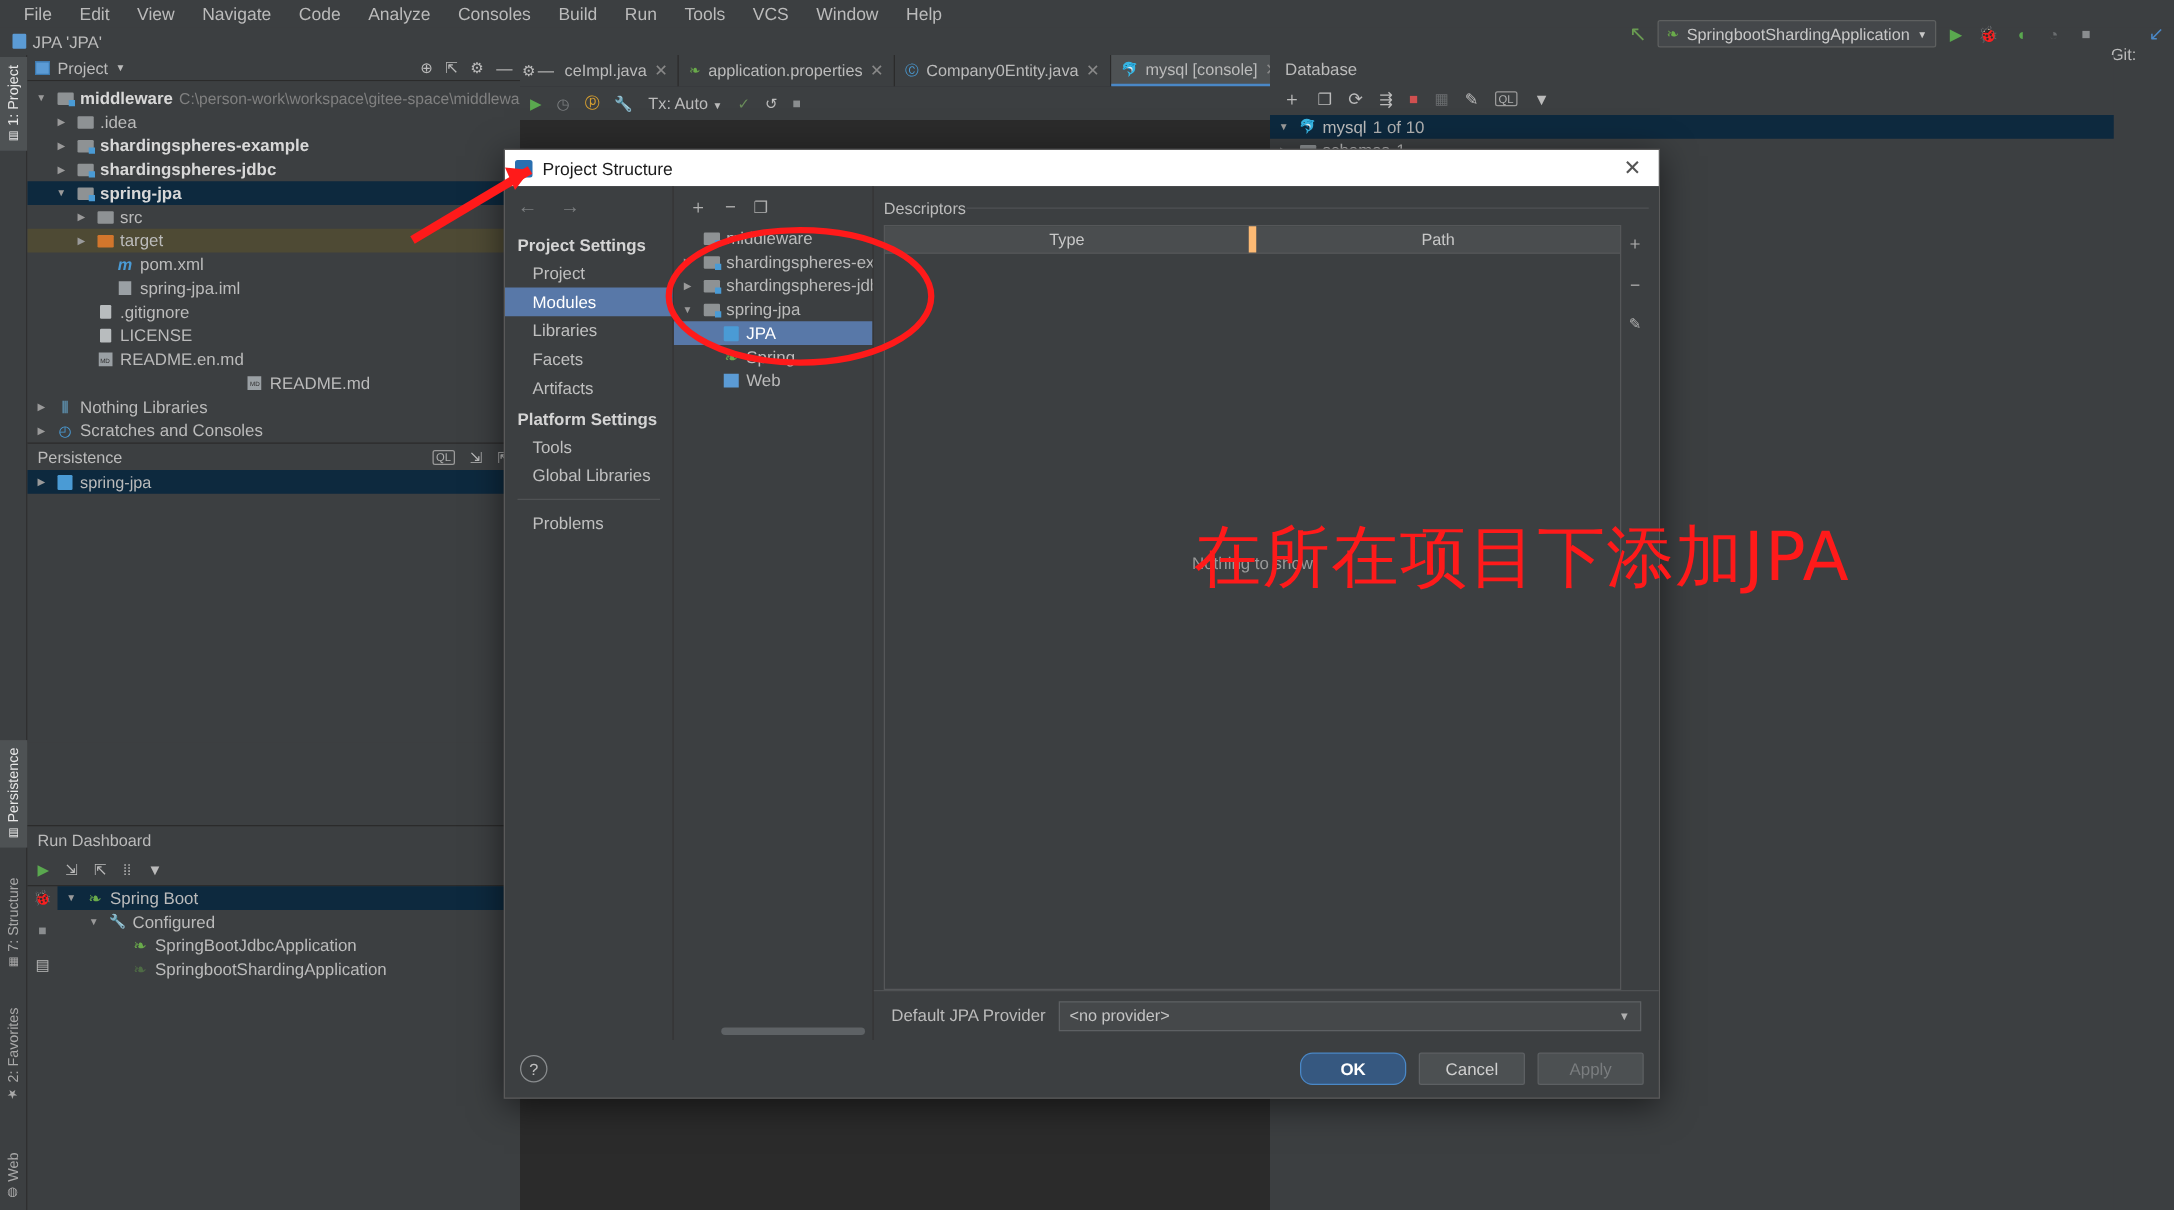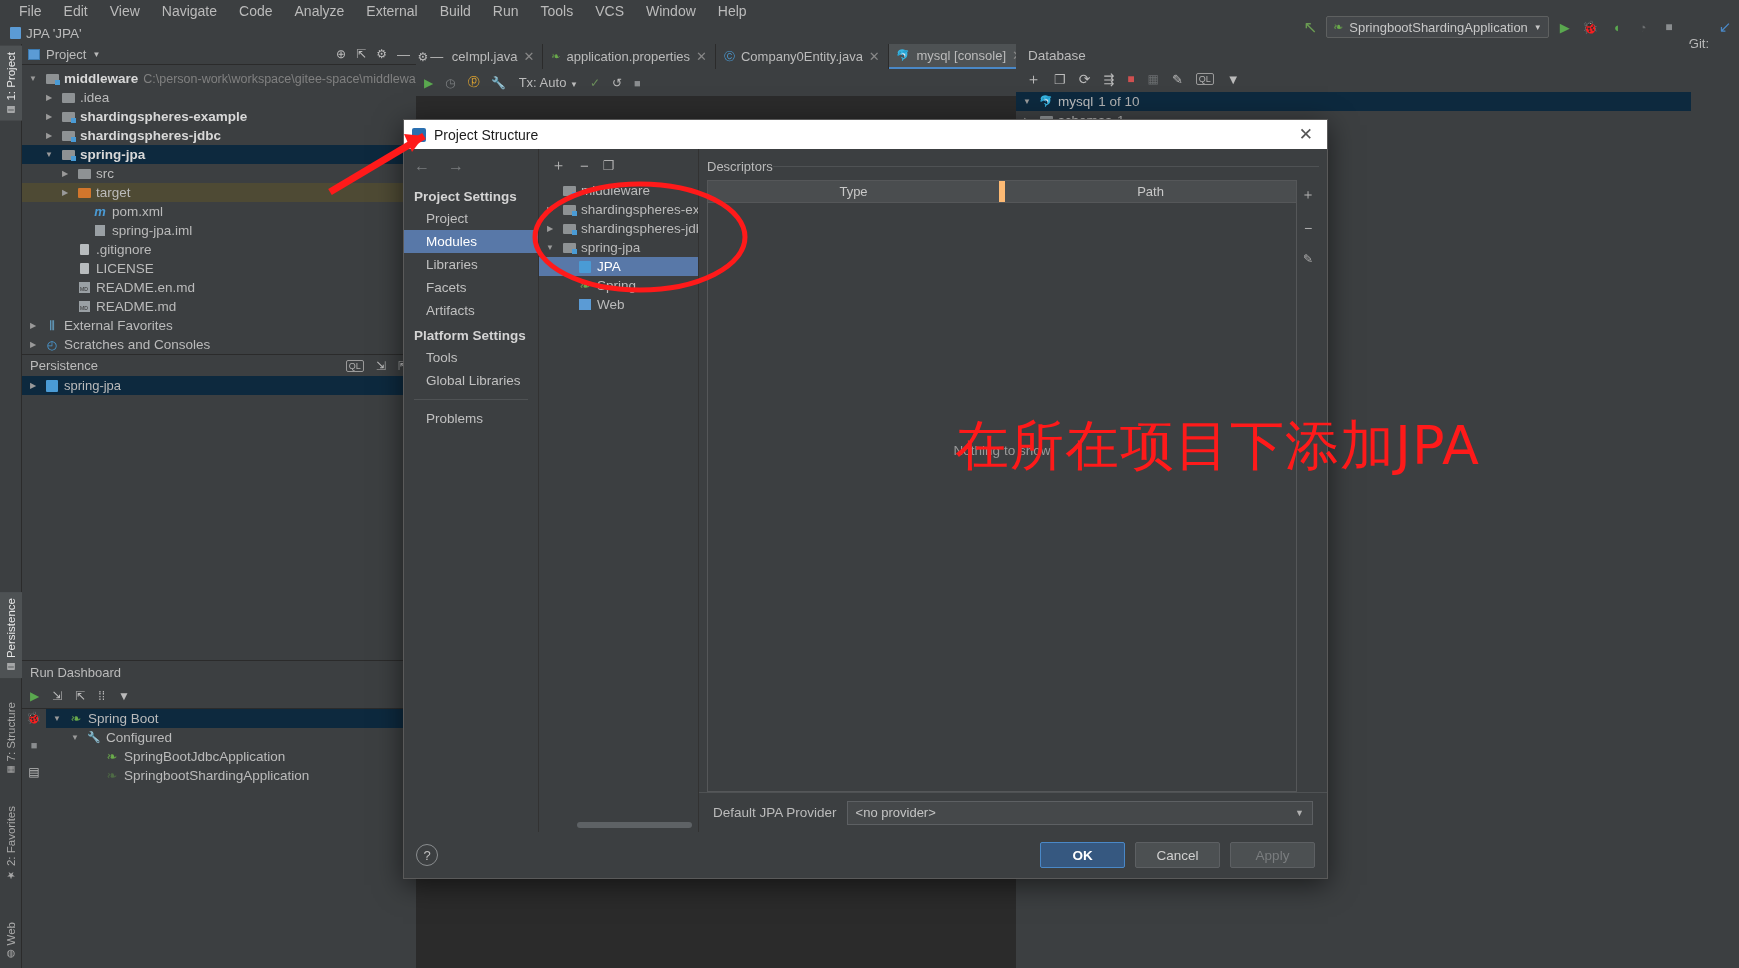--- a/index.html
+++ b/index.html
@@ -134,42 +134,42 @@
   #providerrow{ height:40px; display:flex; align-items:center; gap:10px; padding:0 14px; border-top:1px solid #4f5254;}
   #providerrow label{ font-size:13.5px;}
   .combo{ flex:1; height:24px; background:#45484a; border:1px solid #5d6063;
           display:flex; align-items:center; padding:0 8px; font-size:13px; color:#c4c4c4;}
   .combo .arrow{ margin-left:auto; font-size:9px; color:#b0b0b0;}
   #dlgfoot{ height:46px; display:flex; align-items:center; padding:0 12px; gap:10px;}
   #helpbtn{ width:22px; height:22px; border-radius:50%; border:1px solid #8a8d8f;
             display:flex;align-items:center;justify-content:center;font-size:13px;color:#c0c0c0;}
   .btn{ min-width:85px; height:26px; display:flex; align-items:center; justify-content:center;
         font-size:13.5px; border:1px solid #5d6063; background:#4c5052; color:#d0d0d0; border-radius:2px;}
-  .btn.primary{ background:#365880; border-color:#4a88c7; color:#ffffff; font-weight:bold;}
+  .btn.primary{ background:#365880; border-color:#4a88c7; color:#ffffff; font-weight:bold;border-radius:10px;}
   .btn.disabled{ color:#7a7d7f; }
 
   
   #annot{ left:0; top:0; width:1739px; height:968px; pointer-events:none; }
   #zhtext{
     left:955px; top:410px; font-size:54px; color:#ff1a1a;
     font-family:"DejaVu Sans", sans-serif; white-space:nowrap; letter-spacing:1px;
   }
   .gl{ font-size:9px; border:1px solid #9a9a9a; padding:0 2px; border-radius:2px; color:#b0b0b0;}
 </style>
 </head>
 <body>
 
 <div class="abs" id="menubar">
     <div class="mi">File</div>
     <div class="mi">Edit</div>
     <div class="mi">View</div>
     <div class="mi">Navigate</div>
     <div class="mi">Code</div>
     <div class="mi">Analyze</div>
-    <div class="mi">External</div>
+    <div class="mi">Consoles</div>
     <div class="mi">Build</div>
     <div class="mi">Run</div>
     <div class="mi">Tools</div>
     <div class="mi">VCS</div>
     <div class="mi">Window</div>
     <div class="mi">Help</div>
   </div>
 
 <div class="abs" id="navbar">
   <div class="crumb">
@@ -316,31 +316,31 @@
         </span>
         <span>LICENSE</span>
       </div>
       <div class="trow" style="padding-left: 36px;">
         <span class="tw"></span>
         <span style="display: inline-flex; align-items: center; justify-content: center; width: 14px; flex: 0 0 14px; font-size: 11px;">
           <span style="display:inline-block;width:11px;height:11px;background:#9aa0a4;position:relative;font-size:5px;color:#2b2b2b;text-align:center;line-height:15px;">MD</span>
         </span>
         <span>README.en.md</span>
       </div>
-      <div class="trow" style="padding-left: 36px;">
+      <div class="trow" style="padding-left: 36px; justify-content: center;">
         <span class="tw"></span>
         <span style="display: inline-flex; align-items: center; justify-content: center; width: 14px; flex: 0 0 14px; font-size: 11px;">
           <span style="display:inline-block;width:11px;height:11px;background:#9aa0a4;position:relative;font-size:5px;color:#2b2b2b;text-align:center;line-height:15px;">MD</span>
         </span>
         <span>README.md</span>
       </div>
       <div class="trow" style="padding-left: 4px;">
         <span class="tw">▶</span>
         <span style="display: inline-flex; align-items: center; justify-content: center; width: 14px; flex: 0 0 14px; font-size: 13px; color: rgb(106, 174, 214);">⦀</span>
-        <span>External Favorites</span>
+        <span>Nothing Libraries</span>
       </div>
       <div class="trow" style="padding-left: 4px;">
         <span class="tw">▶</span>
         <span style="display: inline-flex; align-items: center; justify-content: center; width: 14px; flex: 0 0 14px; font-size: 12px; color: rgb(74, 155, 213);">◴</span>
         <span>Scratches and Consoles</span>
       </div>
     </div>
 </div>
 
 <div class="abs" id="perswin">

